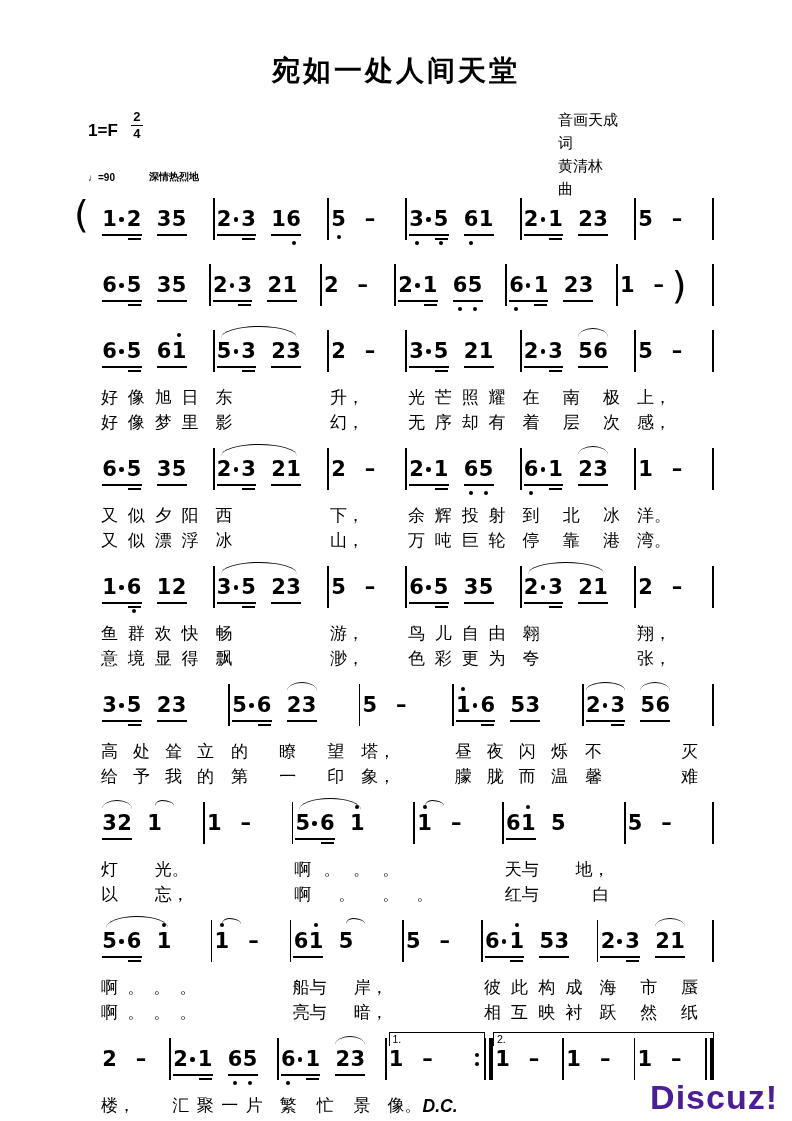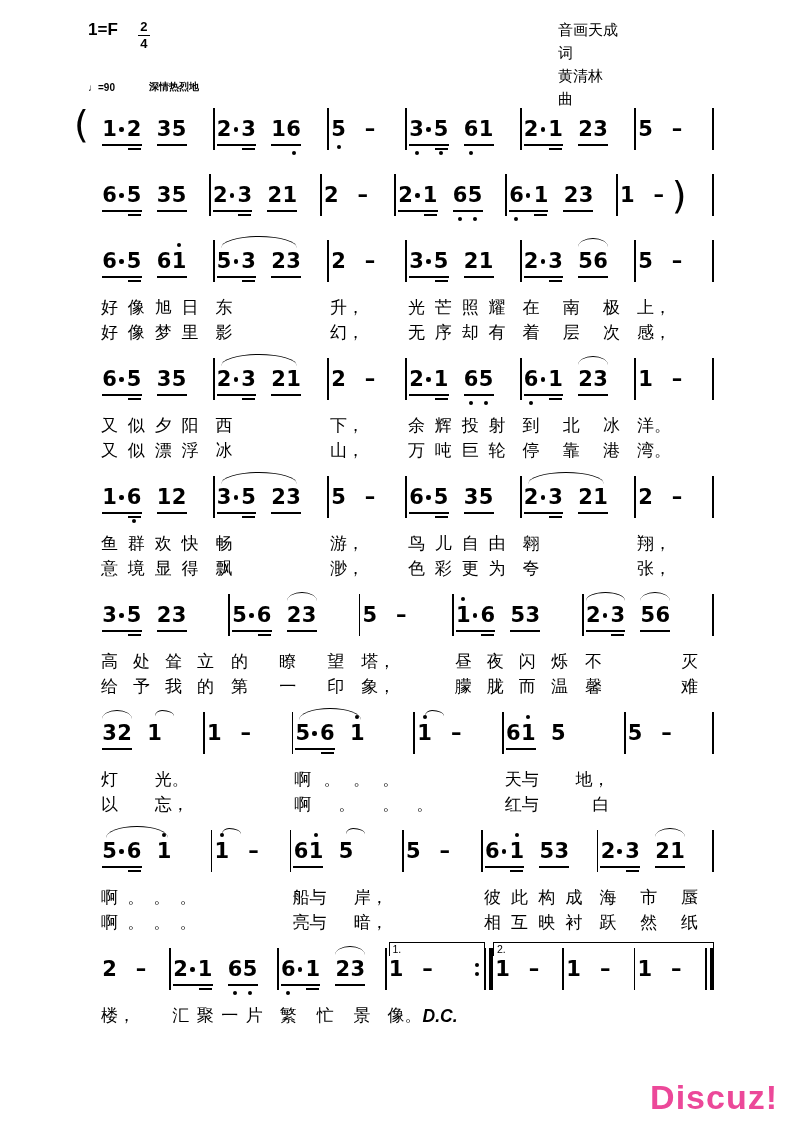--- a/index.html
+++ b/index.html
@@ -1,20 +1,20 @@
 <!DOCTYPE html>
 <html><head>
 <meta charset="utf-8">
 <style>
   html,body{margin:0;padding:0;background:#fff;}
   .page{position:relative;width:792px;height:1121px;background:#fff;overflow:hidden;
         font-family:"Liberation Sans",sans-serif;color:#000;}
   .title{text-align:center;margin:0;padding-top:52px;font-size:28px;font-weight:bold;letter-spacing:3px;}
   .meta{position:relative;margin:20px 0 0 88px;height:58px;}
-  .key{font-size:17px;font-weight:bold;display:flex;gap:20px;align-items:flex-start;}
+  .key{font-size:17px;font-weight:bold;display:flex;gap:13px;align-items:flex-end;}
   .frac{display:inline-flex;flex-direction:column;align-items:center;font-size:13px;font-weight:bold;line-height:1.05;}
   .fbar{width:12px;height:1.5px;background:#000;margin:1px 0;}
   .credits{position:absolute;right:112px;top:-2px;width:122px;font-size:15px;}
   .credit-row{display:flex;justify-content:space-between;line-height:23px;flex-direction:column;}
   .tempo{margin:2px 0 8px 88px;font-size:10px;font-weight:bold;display:flex;gap:34px;align-items:center;}
   #score{margin-left:100px;width:614px;}
   .line{display:flex;position:relative;margin-bottom:4px;}
   .line.system{margin-bottom:6px;}
   .measure{flex:1 1 auto;display:flex;flex-direction:column;min-width:0;}
   .notes{display:flex;position:relative;padding:15px 0 14px;align-items:flex-start;}
@@ -47,26 +47,27 @@
   .volta{position:absolute;top:0;left:0;right:0;height:13px;border-top:1.6px solid #000;}
   .volta.single{left:2px;right:8px;border-left:1.6px solid #000;border-right:1.6px solid #000;}
   .volta.start{border-left:1.6px solid #000;}
   .volta.end{border-right:1.6px solid #000;}
   .vlabel{position:absolute;left:3px;top:0;font-size:10.5px;line-height:12px;}
   .lyr{display:flex;min-height:25px;align-items:flex-start;font-size:17px;line-height:24px;
        padding-right:16px;padding-left:1px;}
   .lyr.spread{justify-content:space-between;}
   .lyr span{white-space:pre;}
   .dc{font-family:Liberation Sans, sans-serif;font-weight:bold;font-style:italic;font-size:17.5px;margin-left:1px;}
-  .watermark{position:absolute;right:14px;bottom:4px;font-size:34px;font-weight:bold;color:#ec4899;letter-spacing:1px;}
+  .watermark{position:absolute;right:14px;bottom:4px;font-size:34px;font-weight:bold;color:#4c1d95;letter-spacing:1px;}
 </style>
 </head>
 <body>
 
 <div class="page">
+  <h1 class="title">宛如一处人间天堂</h1>
 
   <div class="meta">
     <div class="key">
       <span>1=F</span>
       <span class="frac">
         <span>2</span>
         <span class="fbar"></span>
         <span>4</span>
       </span>
     </div>

